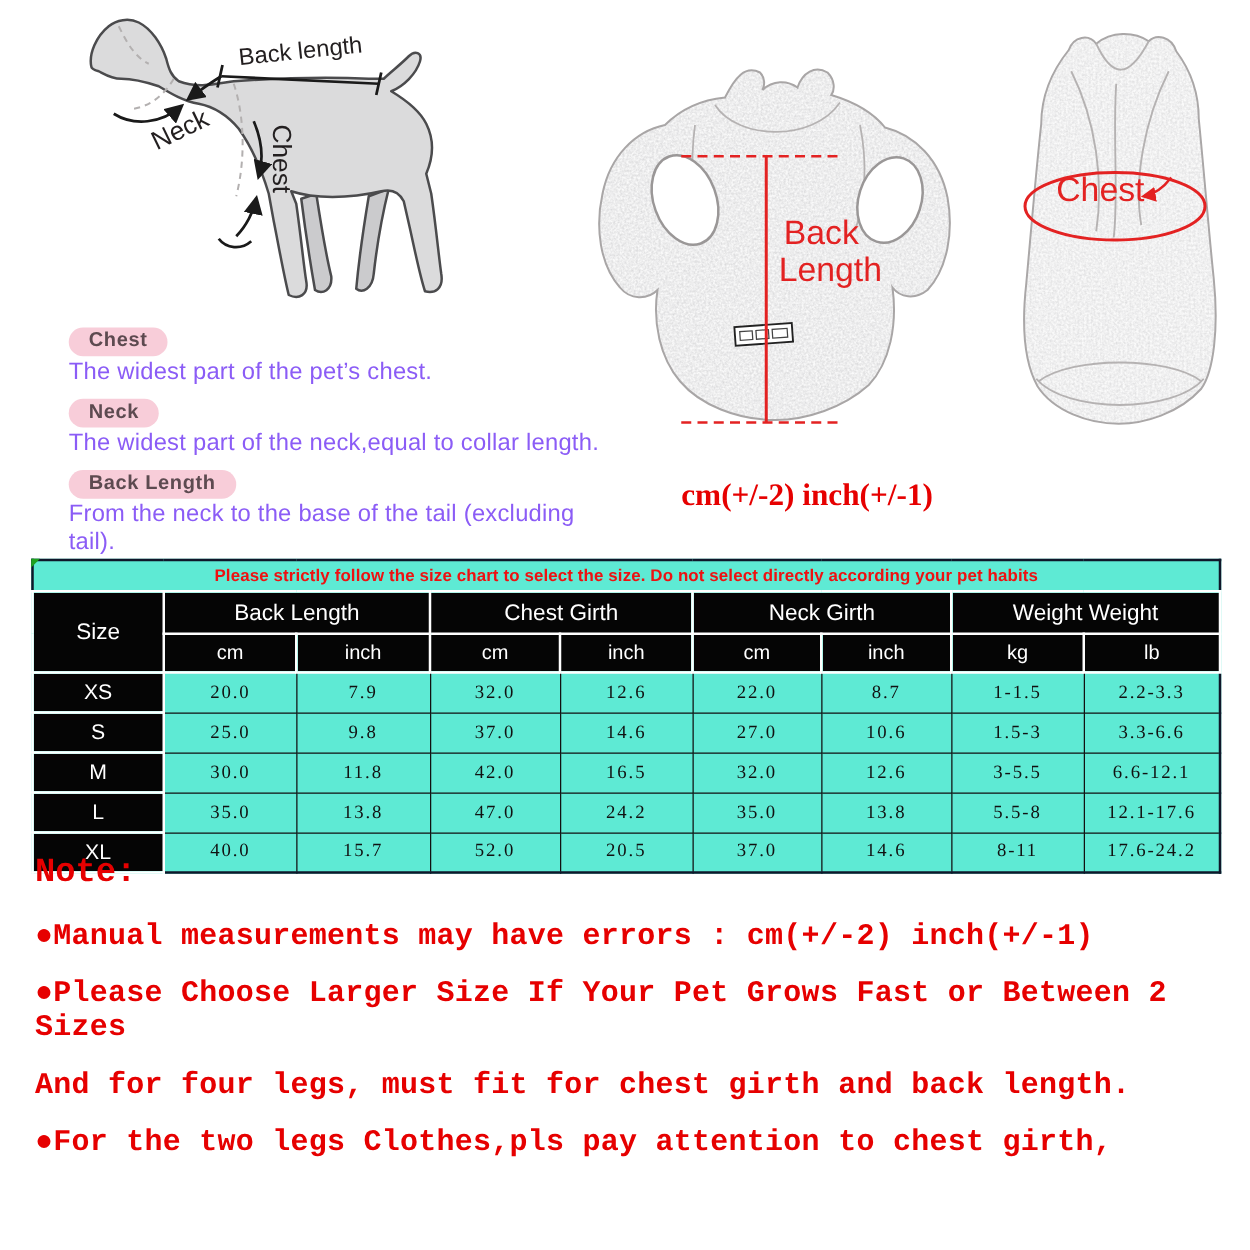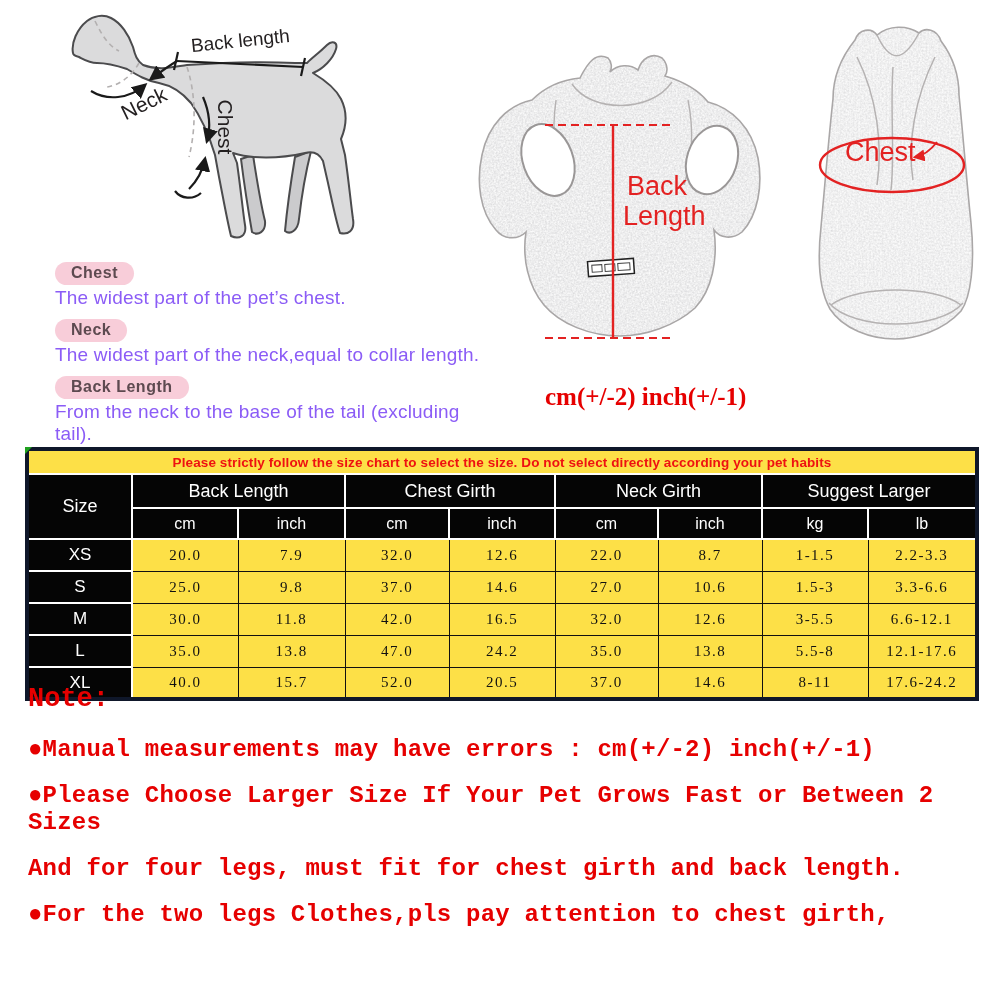--- a/index.html
+++ b/index.html
@@ -20,21 +20,21 @@
 
   
   #tolerance {
     left:545px; top:383px; width:330px; text-align:left;
     font-family:"Liberation Serif",serif; font-weight:bold;
     font-size:25px; color:#e60000;
   }
 
   
   #table-wrap { left:25px; top:447px; width:950px; }
-  table { border-collapse:collapse; width:950px; table-layout:fixed; background:#fde047; border:4px solid #0f172a; }
+  table { border-collapse:collapse; width:950px; table-layout:fixed; background:#5eead4; border:2px solid #0f172a; }
   td, th { text-align:center; vertical-align:middle; overflow:hidden; }
   .caption-cell {
     height:25px; border:1px solid #111; color:#ee1111;
     font-size:13.5px; font-weight:bold; letter-spacing:0.1px;
   }
   th.blk {
     background:#050505; color:#fff; border:2px solid #fff;
     font-weight:normal;
   }
   th.group { height:34px; font-size:18px; }
@@ -289,21 +289,21 @@
     </colgroup>
     <tbody>
         <tr>
       <td class="caption-cell" colspan="9">Please strictly follow the size chart to select the size. Do not select directly according your pet habits</td>
     </tr>
     <tr>
       <th class="blk group sizehead" rowspan="2">Size</th>
       <th class="blk group" colspan="2">Back Length</th>
       <th class="blk group" colspan="2">Chest Girth</th>
       <th class="blk group" colspan="2">Neck Girth</th>
-      <th class="blk group" colspan="2">Suggest Larger</th>
+      <th class="blk group" colspan="2">Weight Weight</th>
     </tr>
     <tr>
       <th class="blk unit">cm</th>
       <th class="blk unit">inch</th>
       <th class="blk unit">cm</th>
       <th class="blk unit">inch</th>
       <th class="blk unit">cm</th>
       <th class="blk unit">inch</th>
       <th class="blk unit">kg</th>
       <th class="blk unit">lb</th>

